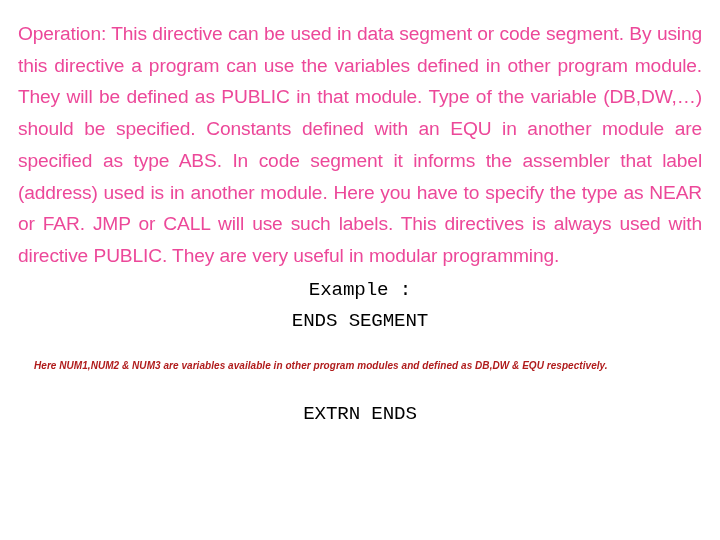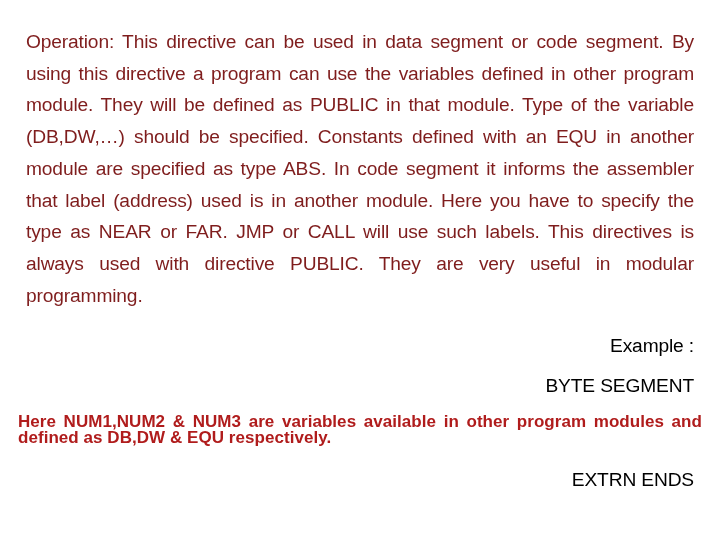--- a/index.html
+++ b/index.html
@@ -21,73 +21,75 @@
     background: #ffffff;
     box-sizing: border-box;
   }
   #content {
     position: absolute;
     left: 18px;
     top: 18px;
     width: 684px;
   }
   .body-para {
-    color: #7f1d1d;
+    color: #ec4899;
     font-size: 19.2px;
     line-height: 31.7px;
     text-align: justify;
     text-justify: inter-word;
-    margin: 8px;
+    margin: 0;
     letter-spacing: -0.15px;
     word-spacing: 0.2px;
   }
   .body-para.last-line-natural {
     text-align-last: left;
   }
   .plain-line {
     color: #000000;
     font-size: 19.2px;
     line-height: 31.7px;
-    text-align: right;
-    margin: 8px;
+    text-align: center;
+    margin: 0;
     letter-spacing: -0.15px;
     white-space: pre;
+    font-family: Liberation Mono, monospace;
   }
   .note-red {
     color: #B01C1C;
-    font-size: 17px;
+    font-size: 10px;
     line-height: 16.4px;
     font-weight: bold;
     text-align: justify;
     text-justify: inter-word;
     text-align-last: left;
-    margin: 0;
+    margin: 16px;
     padding-top: 4px;
     letter-spacing: 0.05px;
+    font-style: italic;
   }
   .spacer-sm {
     height: 9px;
   }
   .spacer-xs {
     height: 3px;
   }
 </style>
 </head>
 <body>
 
 <div id="slide">
   <div id="content">
 
     <p class="body-para last-line-natural">Operation: This directive can be used in data segment or code segment. By using this directive a program can use the variables defined in other program module. They will be defined as PUBLIC in that module. Type of the variable (DB,DW,…) should be specified. Constants defined with an EQU in another module are specified as type ABS.   In code segment it informs the assembler that label (address) used is in another module. Here you have to specify the type as NEAR or FAR. JMP or CALL will use such labels. This directives is always used with directive PUBLIC. They are very useful in modular programming.</p>
 
     <div class="spacer-xs"></div>
 
     <p class="plain-line">Example :</p>
 
-    <p class="plain-line">BYTE SEGMENT</p>
+    <p class="plain-line">ENDS SEGMENT</p>
 
 
     <p class="note-red">Here NUM1,NUM2 &amp; NUM3 are variables available in other program modules and defined as DB,DW &amp; EQU respectively.</p>
 
     <div class="spacer-sm"></div>
 
     <p class="plain-line">EXTRN ENDS</p>
 
   </div>
 </div>

